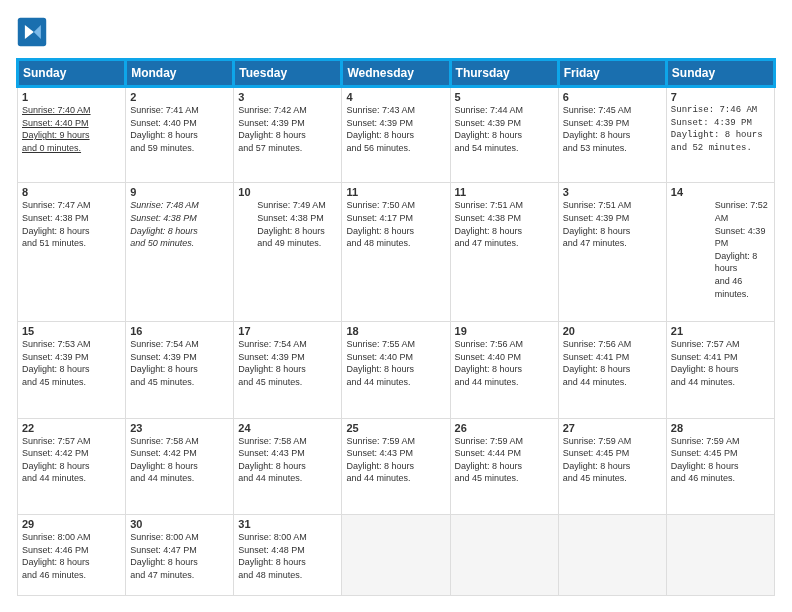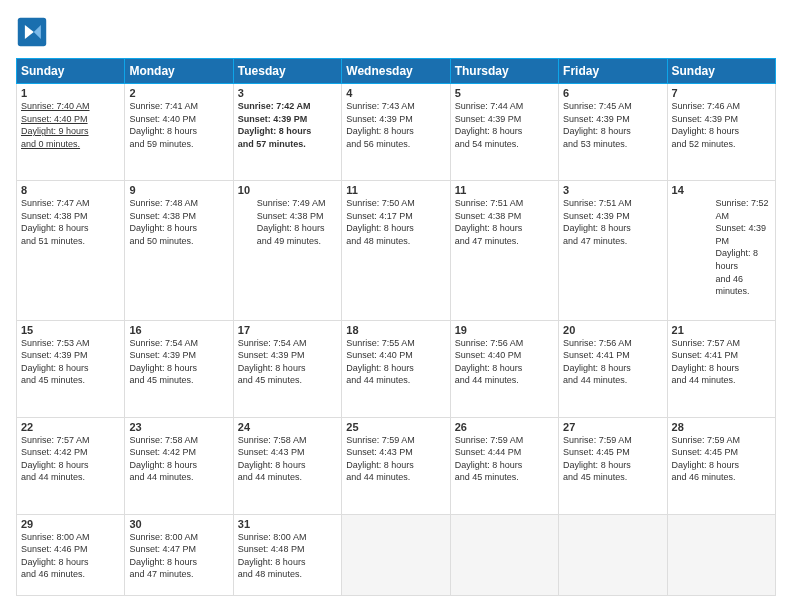--- a/index.html
+++ b/index.html
@@ -59,21 +59,21 @@
       width: 100%;
       table-layout: fixed;
     }
     .calendar thead tr th {
       background: #1a6faf;
       color: #fff;
       font-size: 12px;
       font-weight: bold;
       padding: 5px 4px;
       text-align: left;
-      border: 1px solid #0ea5e9;
+      border: 3px solid #0ea5e9;
     }
     .calendar tbody tr td {
       vertical-align: top;
       padding: 3px 4px;
       border: 1px solid #ddd;
       font-size: 9.5px;
       color: #333;
       background: #fff;
       height: 84px;
     }
@@ -140,21 +140,21 @@
           </td>
           <td>
             <span class="day-num">2</span>
             <div class="day-info" style="white-space: pre-line;">Sunrise: 7:41 AM
 Sunset: 4:40 PM
 Daylight: 8 hours
 and 59 minutes.</div>
           </td>
           <td>
             <span class="day-num">3</span>
-            <div class="day-info" style="white-space: pre-line; font-weight: bold;">Sunrise: 7:42 AM
+            <div class="day-info" style="white-space: pre-line;">Sunrise: 7:42 AM
 Sunset: 4:39 PM
 Daylight: 8 hours
 and 57 minutes.</div>
           </td>
           <td>
             <span class="day-num">4</span>
             <div class="day-info" style="white-space: pre-line;">Sunrise: 7:43 AM
 Sunset: 4:39 PM
 Daylight: 8 hours
 and 56 minutes.</div>
@@ -168,37 +168,37 @@
           </td>
           <td>
             <span class="day-num">6</span>
             <div class="day-info" style="white-space: pre-line;">Sunrise: 7:45 AM
 Sunset: 4:39 PM
 Daylight: 8 hours
 and 53 minutes.</div>
           </td>
           <td>
             <span class="day-num">7</span>
-            <div class="day-info" style="white-space: pre-line;">Sunrise: 7:46 AM
+            <div class="day-info" style="white-space: pre-line; font-family: Liberation Mono, monospace;">Sunrise: 7:46 AM
 Sunset: 4:39 PM
 Daylight: 8 hours
 and 52 minutes.</div>
           </td>
         </tr>
         <tr>
           <td>
             <span class="day-num">8</span>
             <div class="day-info" style="white-space: pre-line;">Sunrise: 7:47 AM
 Sunset: 4:38 PM
 Daylight: 8 hours
 and 51 minutes.</div>
           </td>
           <td>
             <span class="day-num">9</span>
-            <div class="day-info" style="white-space: pre-line;">Sunrise: 7:48 AM
+            <div class="day-info" style="white-space: pre-line; font-style: italic;">Sunrise: 7:48 AM
 Sunset: 4:38 PM
 Daylight: 8 hours
 and 50 minutes.</div>
           </td>
           <td>
             <span class="day-num">10</span>
             <div class="day-info" style="white-space: pre-line; margin-left: 19px;">Sunrise: 7:49 AM
 Sunset: 4:38 PM
 Daylight: 8 hours
 and 49 minutes.</div>

